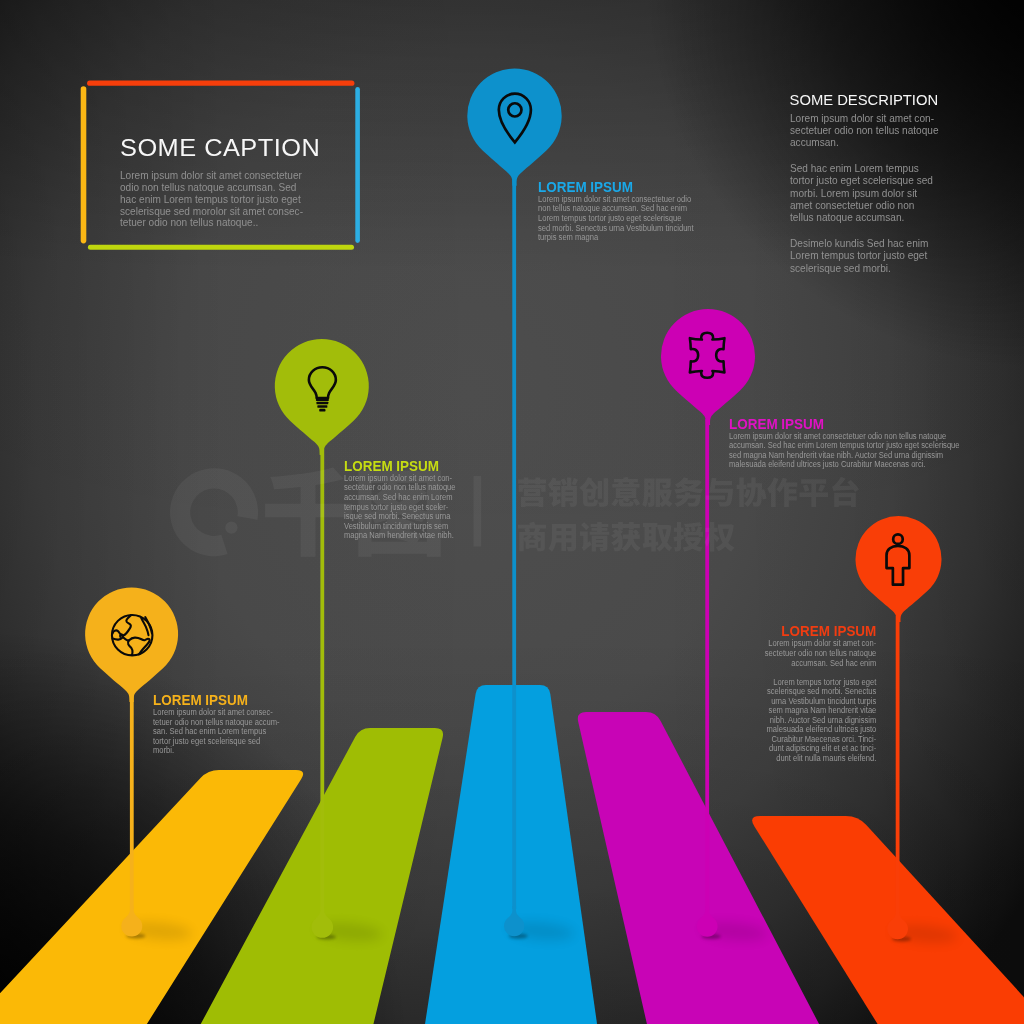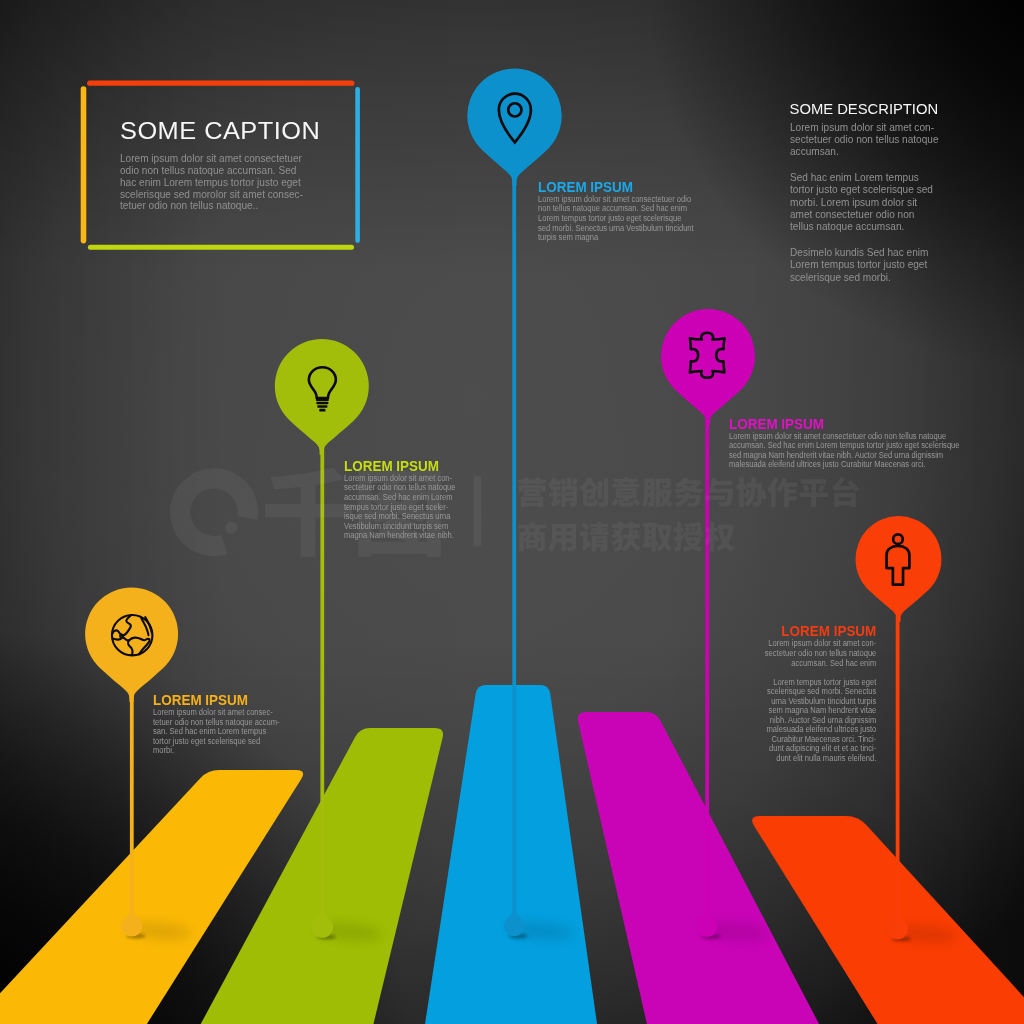--- a/index.html
+++ b/index.html
@@ -205,31 +205,31 @@
           <path transform="translate(547.80,548.50) scale(0.03100,-0.03100)" d="M135 790V433C135 292 127 112 18 -7C50 -25 110 -74 133 -101C203 -26 241 81 260 190H440V-81H587V190H765V70C765 53 758 47 740 47C722 47 657 46 608 50C627 13 649 -50 654 -89C743 -90 805 -87 851 -64C895 -42 910 -4 910 68V790ZM279 652H440V561H279ZM765 652V561H587V652ZM279 426H440V327H276C278 362 279 395 279 426ZM765 426V327H587V426Z"></path>
           <path transform="translate(579.10,548.50) scale(0.03100,-0.03100)" d="M66 757C120 707 194 637 226 591L325 691C289 735 213 800 159 845ZM30 550V411H136V133C136 85 108 49 84 32C107 5 142 -56 153 -90C172 -64 209 -32 398 117C383 146 361 203 352 242L275 183V550ZM542 182H773V140H542ZM542 272V308H773V272ZM584 855V792H373V691H584V664H402V569H584V542H342V440H973V542H728V569H911V664H728V691H941V792H728V855ZM408 412V-97H542V46H773V40C773 28 768 24 755 24C742 24 694 23 659 26C675 -8 692 -61 697 -97C766 -97 818 -96 858 -76C899 -57 910 -23 910 37V412Z"></path>
           <path transform="translate(610.40,548.50) scale(0.03100,-0.03100)" d="M805 452H725V548C754 520 785 483 805 452ZM590 597V452H399V318H579C559 212 504 95 360 -3C395 -27 442 -67 467 -97C572 -26 635 59 672 147C718 43 783 -38 879 -90C898 -53 939 2 970 28C848 80 776 187 736 318H944V452H853L924 501C905 537 860 584 821 616L725 551V597ZM70 549C101 531 127 513 149 493C109 466 66 443 23 426C50 402 89 358 108 329C147 347 187 369 225 394C231 382 236 370 240 358C193 294 101 226 23 194C52 168 87 122 106 90C156 120 213 165 261 212C260 129 252 75 234 52C226 42 219 37 203 36C183 33 147 33 96 36C120 0 133 -47 134 -88C186 -90 226 -89 267 -79C292 -74 314 -62 330 -44C379 7 394 102 394 210C394 301 384 391 331 473C359 496 384 521 406 546L302 603H399V662H604V616H749V662H948V791H749V855H604V791H399V855H255V791H52V662H255V603H283C272 591 259 579 246 567C223 586 195 605 164 623Z"></path>
           <path transform="translate(641.70,548.50) scale(0.03100,-0.03100)" d="M805 619C791 523 768 433 738 354C706 435 683 525 666 619ZM513 755V619H538C566 460 604 317 661 197C610 117 548 54 475 12C506 -13 545 -62 566 -97C632 -53 689 0 738 63C780 4 830 -47 889 -89C911 -53 955 -1 986 24C920 66 865 123 820 192C891 333 935 512 955 736L865 759L841 755ZM31 159 59 21 311 63V-93H453V88L534 102L527 223L453 213V690H504V819H44V690H92V166ZM231 690H311V608H231ZM231 486H311V397H231ZM231 275H311V193L231 183Z"></path>
           <path transform="translate(673.00,548.50) scale(0.03100,-0.03100)" d="M577 678C590 637 606 581 612 548L730 579C722 611 704 664 689 703ZM345 544V380H473V427H831V379H965V544H872C895 585 920 633 944 679L810 717C796 665 768 596 743 544H480L552 569C542 602 518 653 497 690C650 700 813 717 942 744L858 850C731 822 534 801 358 792C371 764 387 716 390 685L489 690L387 657C404 622 423 577 433 544ZM730 242C705 206 674 174 636 148C601 175 571 206 548 242ZM399 359V242H476L415 225C443 171 476 124 515 84C454 61 383 44 306 34C330 4 359 -57 369 -93C467 -74 555 -47 632 -7C700 -47 781 -76 878 -94C896 -56 934 2 964 31C887 41 818 58 759 81C828 144 879 226 911 332L826 364L804 359ZM128 854V672H31V539H128V385L17 361L47 222L128 244V54C128 41 124 38 112 38C100 37 67 37 35 39C52 0 68 -60 71 -96C137 -96 183 -91 217 -68C251 -46 261 -9 261 54V280L349 305L331 435L261 417V539H338V672H261V854Z"></path>
           <path transform="translate(704.30,548.50) scale(0.03100,-0.03100)" d="M792 635C770 516 733 410 683 320C642 405 613 508 590 635ZM833 776 809 775H441V635H505L453 625C486 442 526 303 590 189C528 119 455 66 370 29C401 2 440 -54 460 -91C542 -49 614 3 675 66C728 5 792 -48 871 -99C891 -56 936 -4 974 25C889 71 823 122 770 184C863 327 922 513 949 753L857 781ZM178 855V666H36V532H154C124 418 69 286 4 210C29 169 68 100 83 56C119 105 151 172 178 247V-95H320V322C353 281 386 237 407 204L488 339C465 360 358 451 320 479V532H427V666H320V855Z"></path>
         </g>
 </g>
 
 </svg>
-<div class="tb" style="left:120.0px;top:120.0px">
+<div class="tb" style="left:120.0px;top:137px">
   <div class="cap-title">SOME CAPTION</div>
   <div class="cap-body">
     <div>Lorem ipsum dolor sit amet consectetuer</div>
     <div>odio non tellus natoque accumsan. Sed</div>
     <div>hac enim Lorem tempus tortor justo eget</div>
     <div>scelerisque sed morolor sit amet consec-</div>
     <div>tetuer odio non tellus natoque..</div>
   </div>
 </div>
-<div class="tb" style="left:789.6px;top:102px">
+<div class="tb" style="left:789.6px;top:93px">
   <div class="desc-title">SOME DESCRIPTION</div>
   <div class="desc-body">
     <div>Lorem ipsum dolor sit amet con-</div>
     <div>sectetuer odio non tellus natoque</div>
     <div>accumsan.</div>
   </div>
   <div class="desc-body">
     <div>Sed hac enim Lorem tempus</div>
     <div>tortor justo eget scelerisque sed</div>
     <div>morbi.  Lorem ipsum dolor sit</div>

